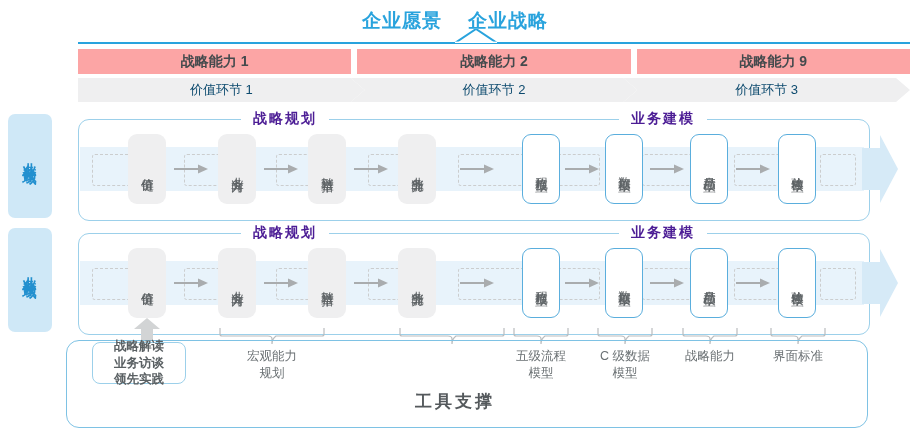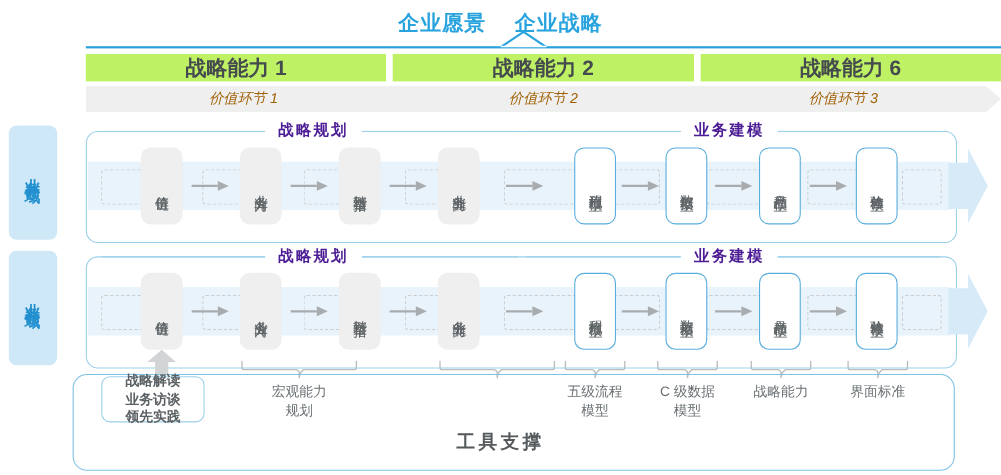--- a/index.html
+++ b/index.html
@@ -30,39 +30,38 @@
   .vision-peak{
     position:absolute;left:455px;top:29px;width:42px;height:14px;
   }
 
   
   .cap-row{
     position:absolute;left:78px;top:49px;width:832px;height:25px;
     display:flex;
   }
   .cap-cell{
-    flex:1;background:#bef264;color:#444a4d;
-    font-size:19px;font-weight:bold;
+    flex:1;background:#fca5a5;color:#444a4d;
+    font-size:14px;font-weight:bold;
     display:flex;align-items:center;justify-content:center;
     white-space:nowrap;
   }
   .cap-gap{width:6px;background:#ffffff;flex:none;}
 
   .val-row{
     position:absolute;left:78px;top:78px;width:832px;height:24px;
     display:flex;
   }
   .val-cell{
-    position:relative;flex:1;background:#efeff0;color:#a16207;
+    position:relative;flex:1;background:#efeff0;color:#0c4a6e;
     font-size:13px;
     display:flex;align-items:center;justify-content:center;
     white-space:nowrap;
     clip-path:polygon(0 0, calc(100% - 14px) 0, 100% 50%, calc(100% - 14px) 100%, 0 100%, 14px 50%);
     margin-left:-14px;
-    font-style:italic;
   }
   .val-cell:first-child{
     clip-path:polygon(0 0, calc(100% - 14px) 0, 100% 50%, calc(100% - 14px) 100%, 0 100%);
     margin-left:0;
   }
 
   
   .domain-tab{
     position:absolute;left:8px;width:44px;
     background:#cfe8f7;border-radius:7px;
@@ -170,21 +169,21 @@
   <svg class="vision-peak" viewBox="0 0 42 14">
     <polyline points="0,14 21,0 42,14" fill="none" stroke="#29a3dd" stroke-width="2"></polyline>
     <rect x="0" y="12.6" width="42" height="2" fill="#ffffff"></rect>
   </svg>
 
   <div class="cap-row">
     <div class="cap-cell">战略能力 1</div>
     <div class="cap-gap"></div>
     <div class="cap-cell">战略能力 2</div>
     <div class="cap-gap"></div>
-    <div class="cap-cell">战略能力 6</div>
+    <div class="cap-cell">战略能力 9</div>
   </div>
 
   <div class="val-row">
     <div class="val-cell">价值环节 1</div>
     <div class="val-cell">价值环节 2</div>
     <div class="val-cell">价值环节 3</div>
   </div>
 
   <div class="domain-tab" id="domain-tab-1">
     <span>业务领域 1</span>

